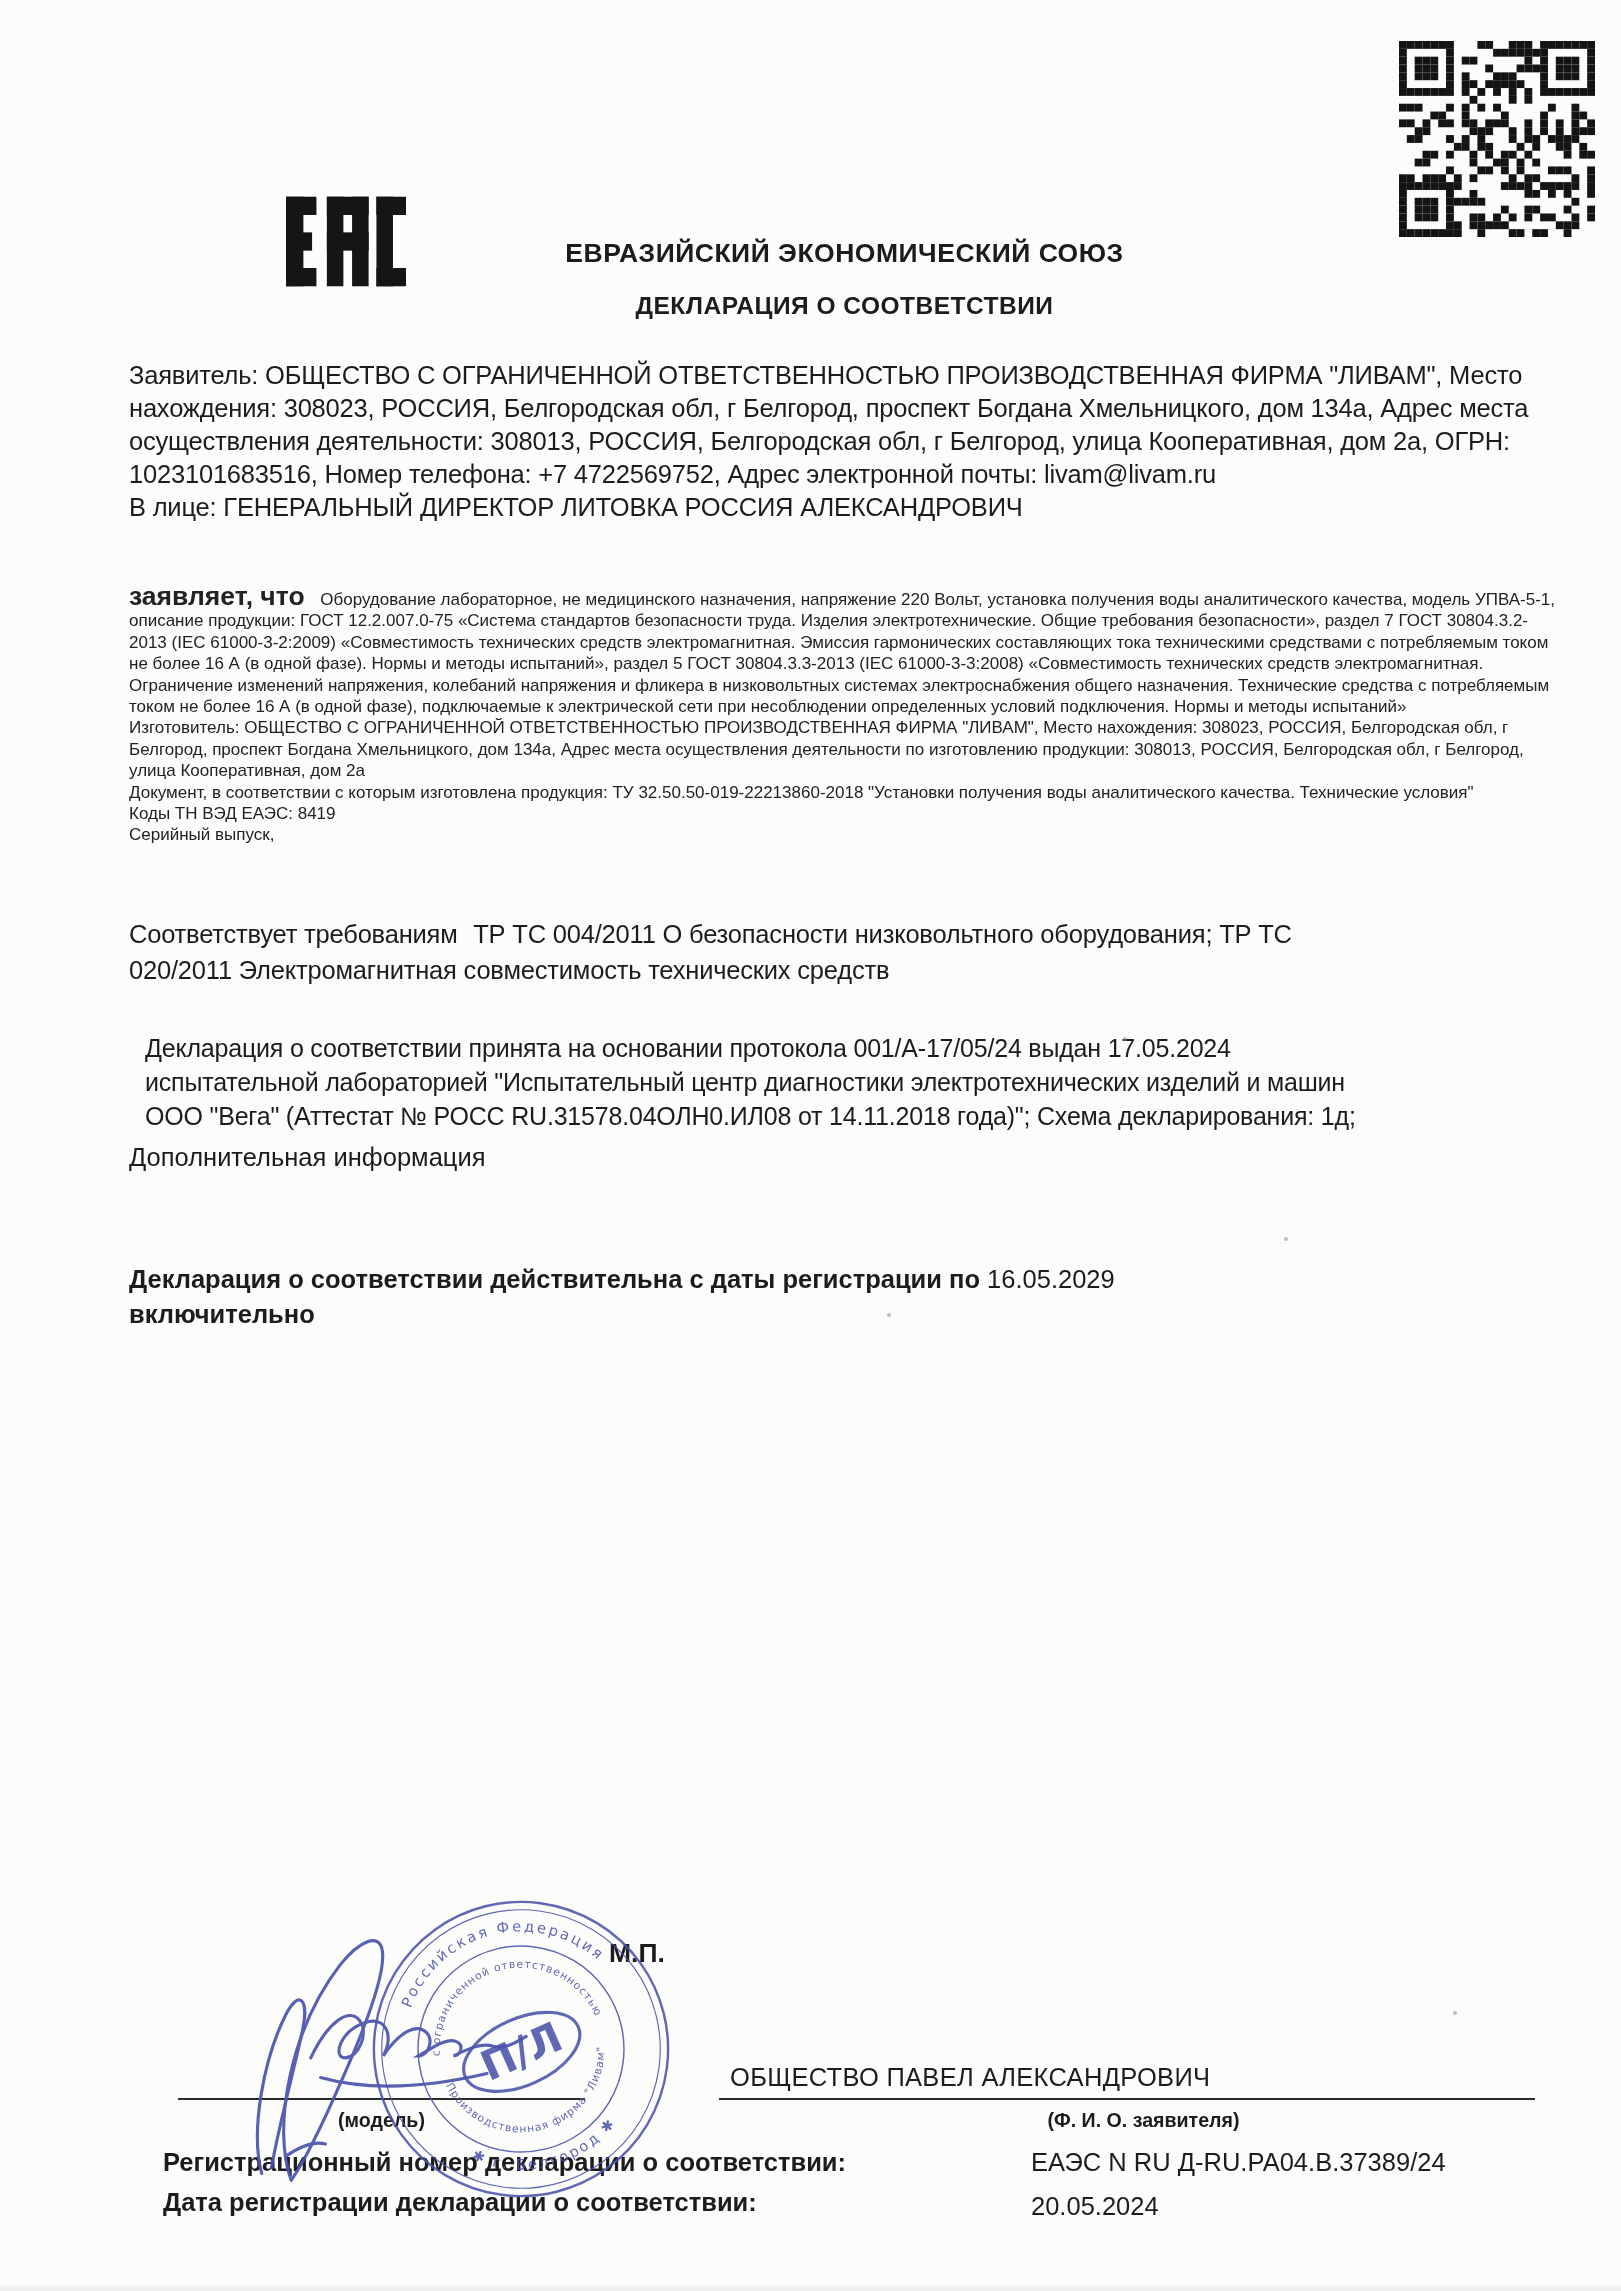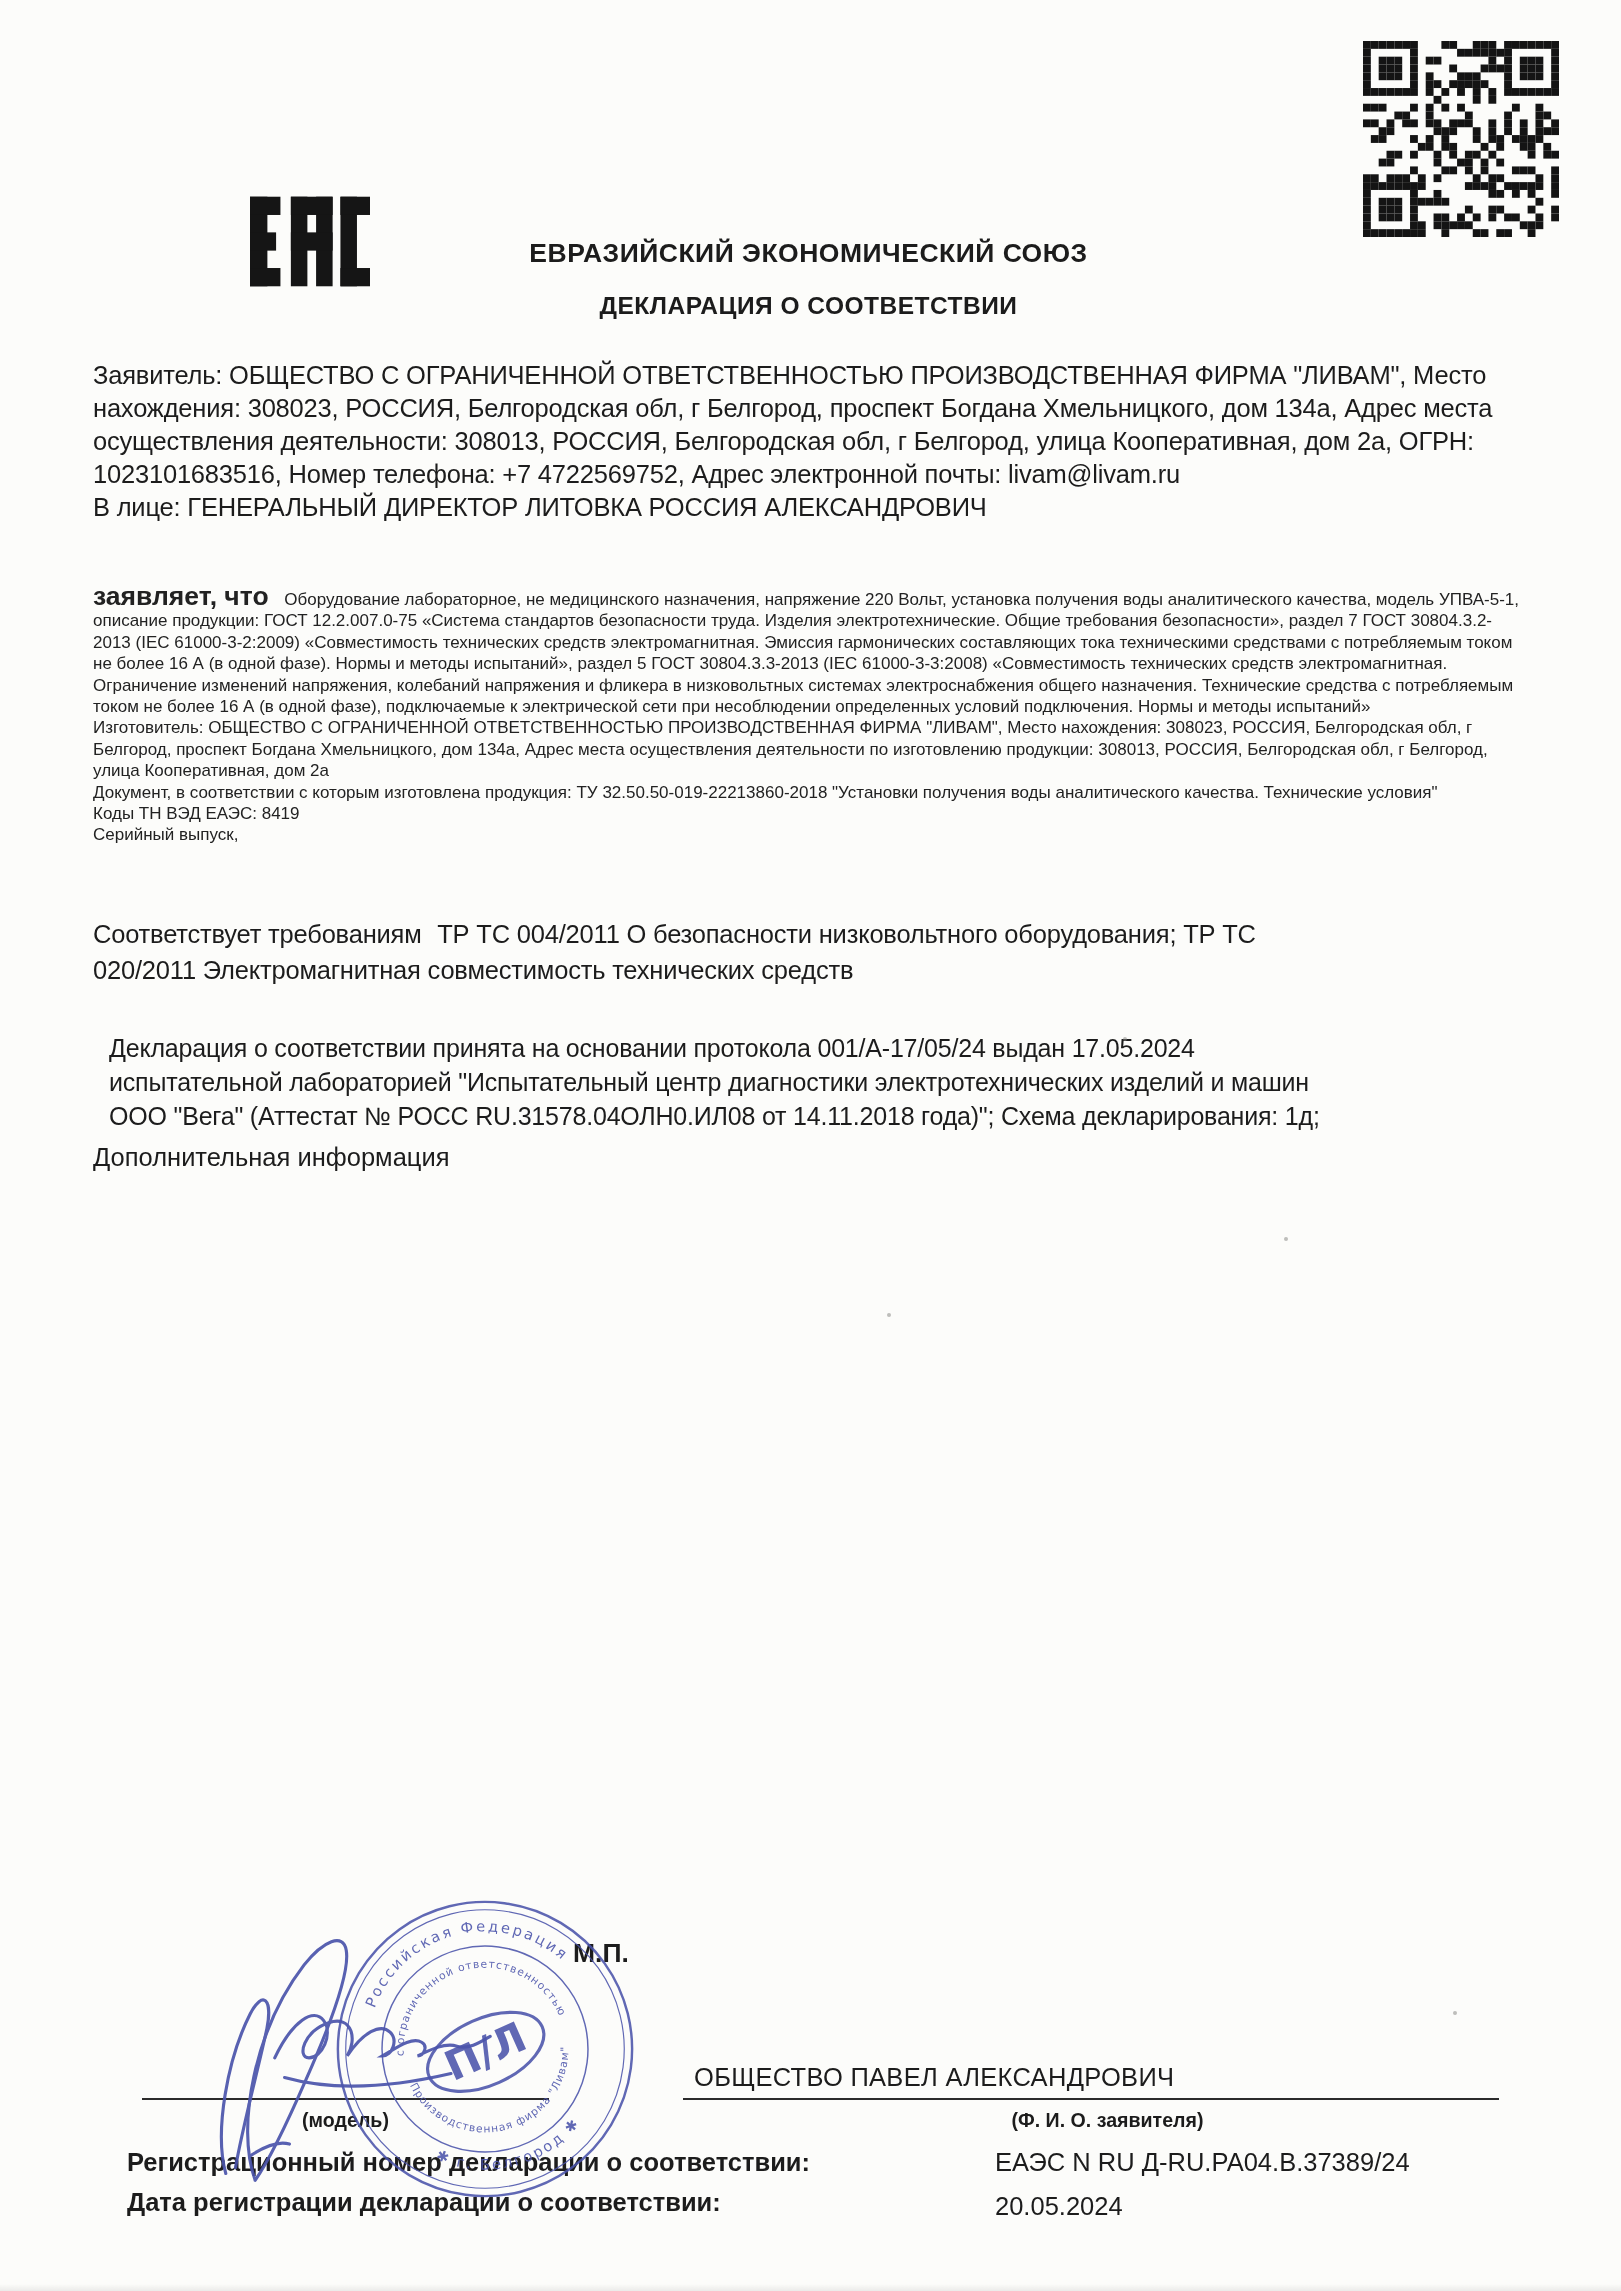--- a/index.html
+++ b/index.html
@@ -2,21 +2,21 @@
 <html><head>
 <meta charset="utf-8">
 <style>
   html,body{margin:0;padding:0;background:#d8d8d6;}
   .page{
     position:relative;width:1621px;height:2292px;margin:0 auto;
     background:#fcfcfa;overflow:hidden;
     font-family:"Liberation Sans","DejaVu Sans",sans-serif;
     color:#1c1c1c;
   }
-  .abs{position:absolute;}
+  .abs{position:absolute;margin-left:36px;}
   .b{font-weight:normal;}
   .center{text-align:center;}
   
   .union-title{left:93px;top:238px;width:1431px;font-size:26.5px;font-weight:bold;letter-spacing:0.5px;}
   .doc-title{left:93px;top:292px;width:1431px;font-size:24.5px;font-weight:bold;letter-spacing:0.5px;}
   .applicant{left:93px;top:359px;width:1429px;font-size:25.5px;line-height:33px;letter-spacing:-0.2px;}
   .fineprint{left:93px;top:586px;width:1433px;font-size:17px;line-height:21.4px;color:#222;}
   .declares-label{font-size:26.5px;font-weight:bold;margin-right:15.7px;line-height:21.4px;text-align:right;}
   .compliance{left:93px;top:916px;width:1245px;font-size:25.5px;line-height:36px;letter-spacing:-0.2px;}
   .compliance .lbl{margin-right:15.7px;}
@@ -391,20 +391,24 @@
   <div class="abs compliance">
     <span class="b lbl">Соответствует требованиям</span><span>ТР ТС 004/2011 О безопасности низковольтного оборудования; ТР ТС 020/2011 Электромагнитная совместимость технических средств</span>
   </div>
 
   <div class="abs basis">
     <span class="b">Декларация о соответствии принята на основании протокола</span> <span>001/А-17/05/24 выдан 17.05.2024 испытательной лабораторией "Испытательный центр диагностики электротехнических изделий и машин ООО "Вега" (Аттестат № РОСС RU.31578.04ОЛН0.ИЛ08 от 14.11.2018 года)"; Схема декларирования: 1д;</span>
   </div>
 
   <div class="abs additional">Дополнительная информация</div>
 
+  <div class="abs validity">
+    <div><span>Декларация о соответствии действительна с даты регистрации по</span> <span class="dt">16.05.2029</span></div>
+    <div>включительно</div>
+  </div>
 
   <div class="abs mp">М.П.</div>
   <div class="abs fio-name">ОБЩЕСТВО ПАВЕЛ АЛЕКСАНДРОВИЧ</div>
   <div class="abs sign-line line-left"></div>
   <div class="abs sign-line line-right"></div>
   <div class="abs cap cap-left">(модель)</div>
   <div class="abs cap cap-right">(Ф. И. О. заявителя)</div>
 
   <div class="abs reg-label-1">Регистрационный номер декларации о соответствии:</div>
   <div class="abs reg-value-1">ЕАЭС N RU Д-RU.РА04.В.37389/24</div>

